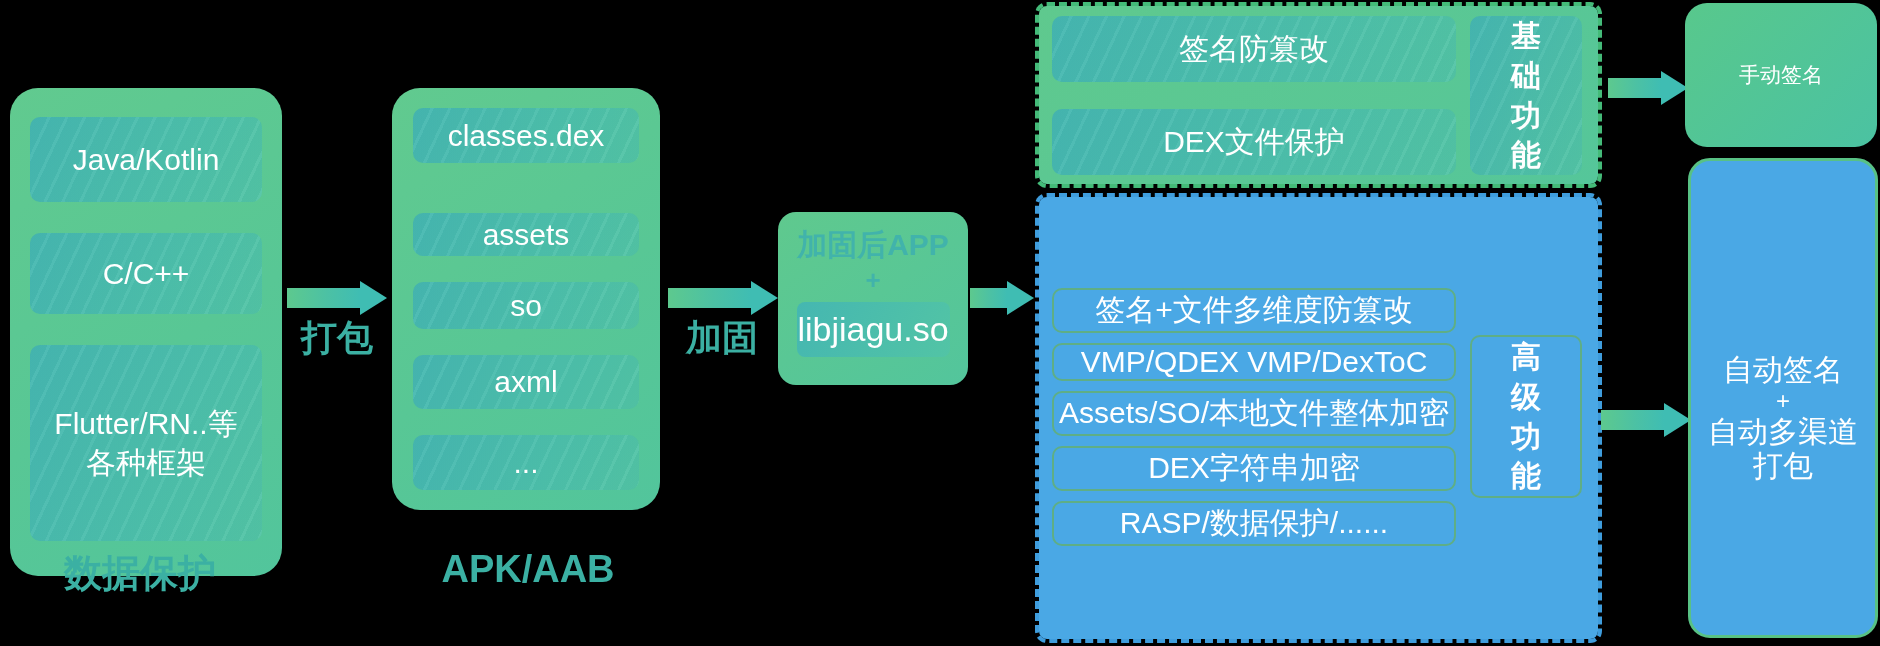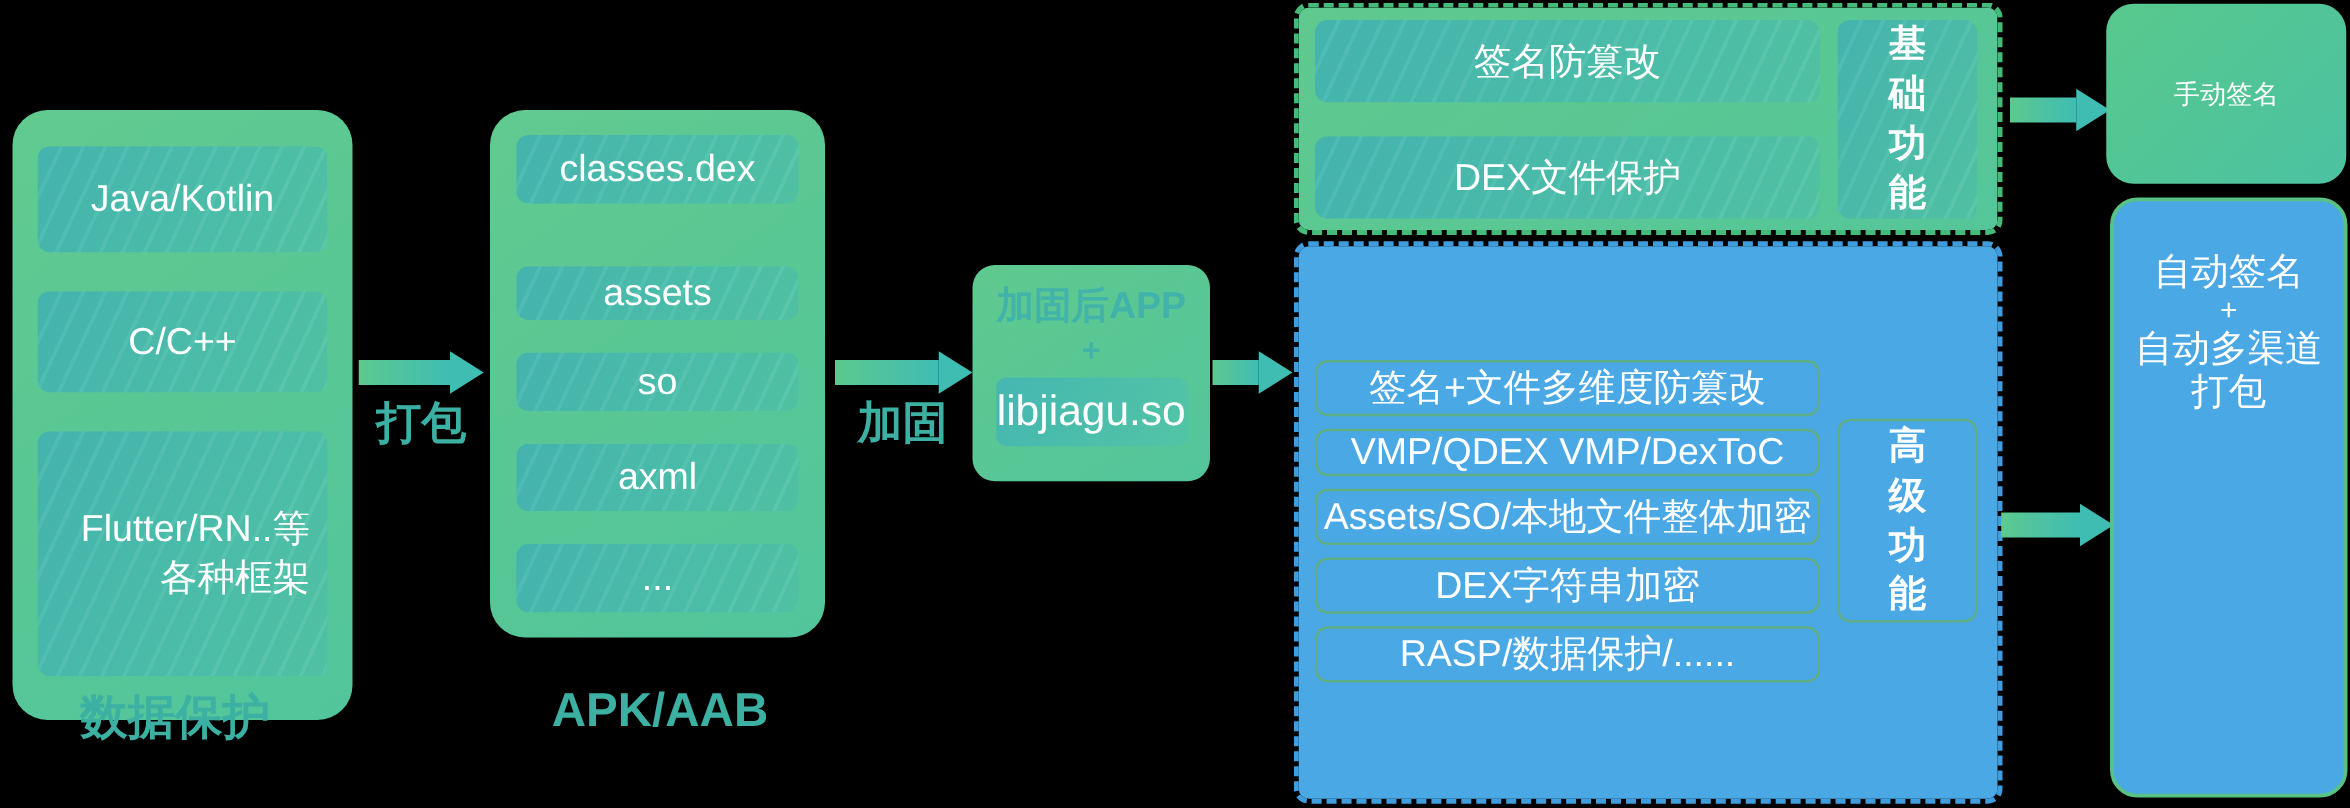--- a/index.html
+++ b/index.html
@@ -76,35 +76,35 @@
     background:linear-gradient(115deg,#45b7b1,#52c4a5);}
   
   .manual{
     position:absolute;left:1685px;top:3px;width:192px;height:144px;border-radius:22px;
     background:linear-gradient(135deg,#58c88c 0%,#4bc2a2 100%);
     display:flex;align-items:center;justify-content:center;color:#fff;font-size:21px;font-weight:500;
   }
   .auto{
     position:absolute;left:1688px;top:158px;width:190px;height:480px;border-radius:22px;
     box-sizing:border-box;border:3px solid #58c184;background:#4aa8e5;
-    display:flex;flex-direction:column;align-items:center;justify-content:flex-start;
+    display:flex;flex-direction:column;align-items:center;justify-content:center;
     padding-top:40px;color:#fff;font-weight:500;
   }
   .auto .aline{font-size:30px;line-height:34px;}
   .auto .aplus{font-size:24px;line-height:28px;}
 </style>
 </head>
 <body>
 
 <div class="canvas">
 
   <div class="gbox" style="left:10px;top:88px;width:272px;height:488px;padding:29px 20px 35px;box-sizing:border-box;display:flex;flex-direction:column;gap:31px;">
     <div class="chip" style="height:85px;">Java/Kotlin</div>
     <div class="chip" style="height:81px;">C/C++</div>
-    <div class="chip" style="flex:1;padding:0 14px;text-align:right;">Flutter/RN..等各种框架</div>
+    <div class="chip" style="flex:1;padding:0 14px;">Flutter/RN..等各种框架</div>
   </div>
   <div class="stage-label" style="left:140px;top:548px;">数据保护</div>
 
   <div class="arrow" style="left:287px;top:281px;width:100px;">
     <div class="shaft"></div>
     <div class="head"></div>
   </div>
   <div class="flow-label" style="left:337px;top:314px;">打包</div>
 
   <div class="gbox" style="left:392px;top:88px;width:268px;height:422px;padding:20px 21px;box-sizing:border-box;display:flex;flex-direction:column;gap:26px;">

